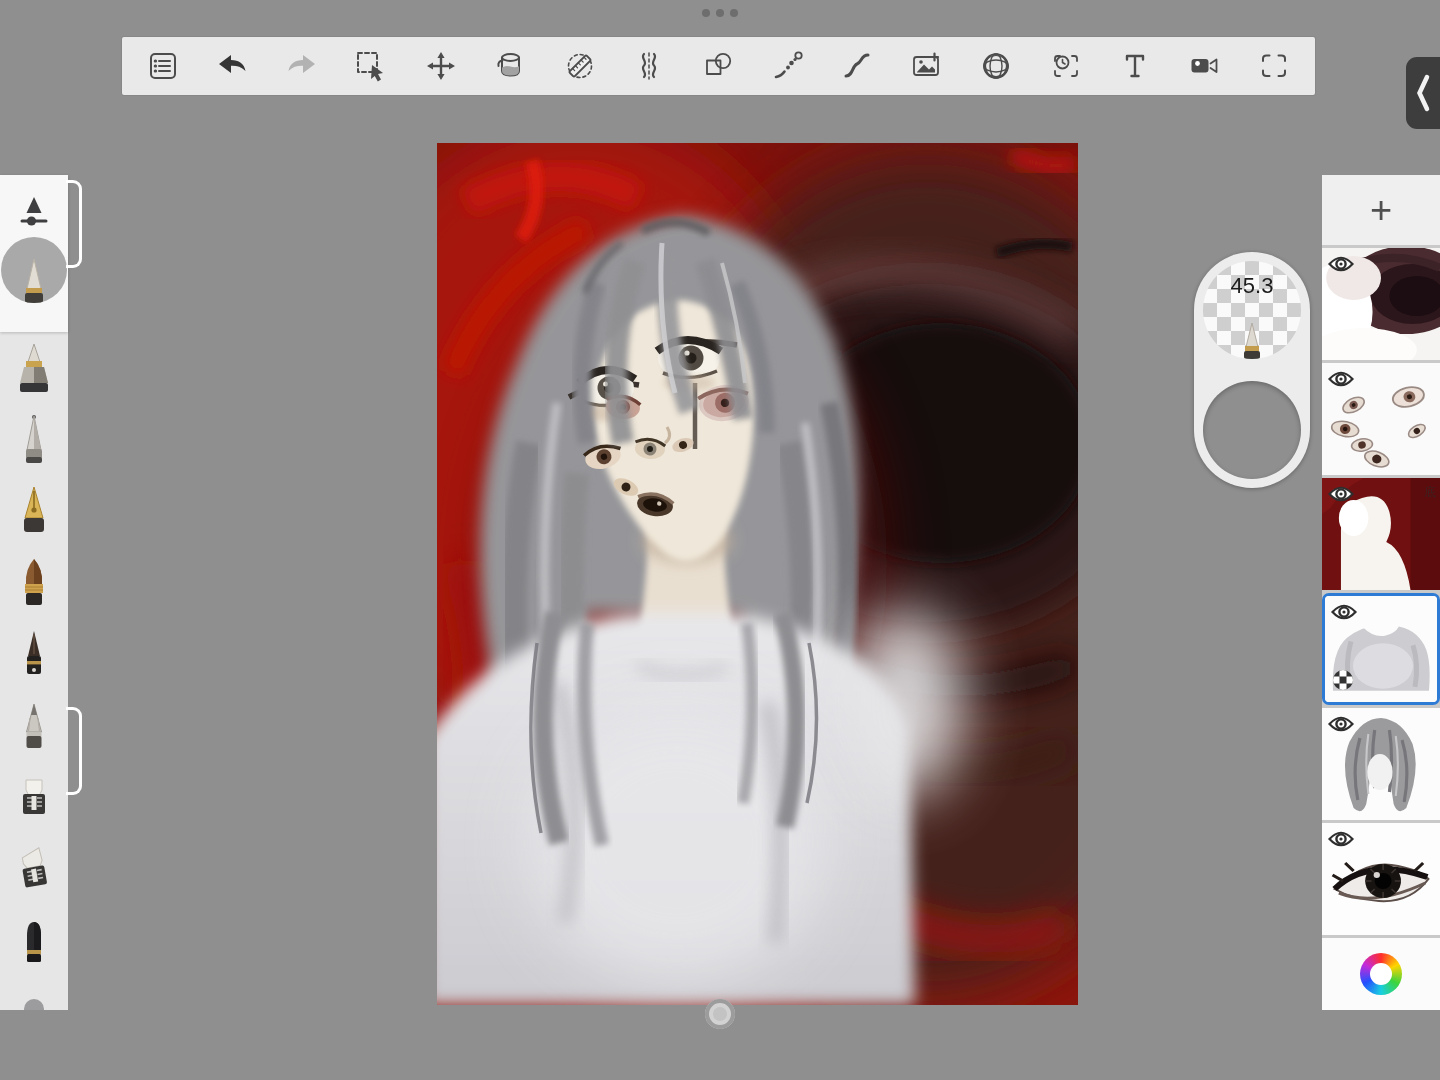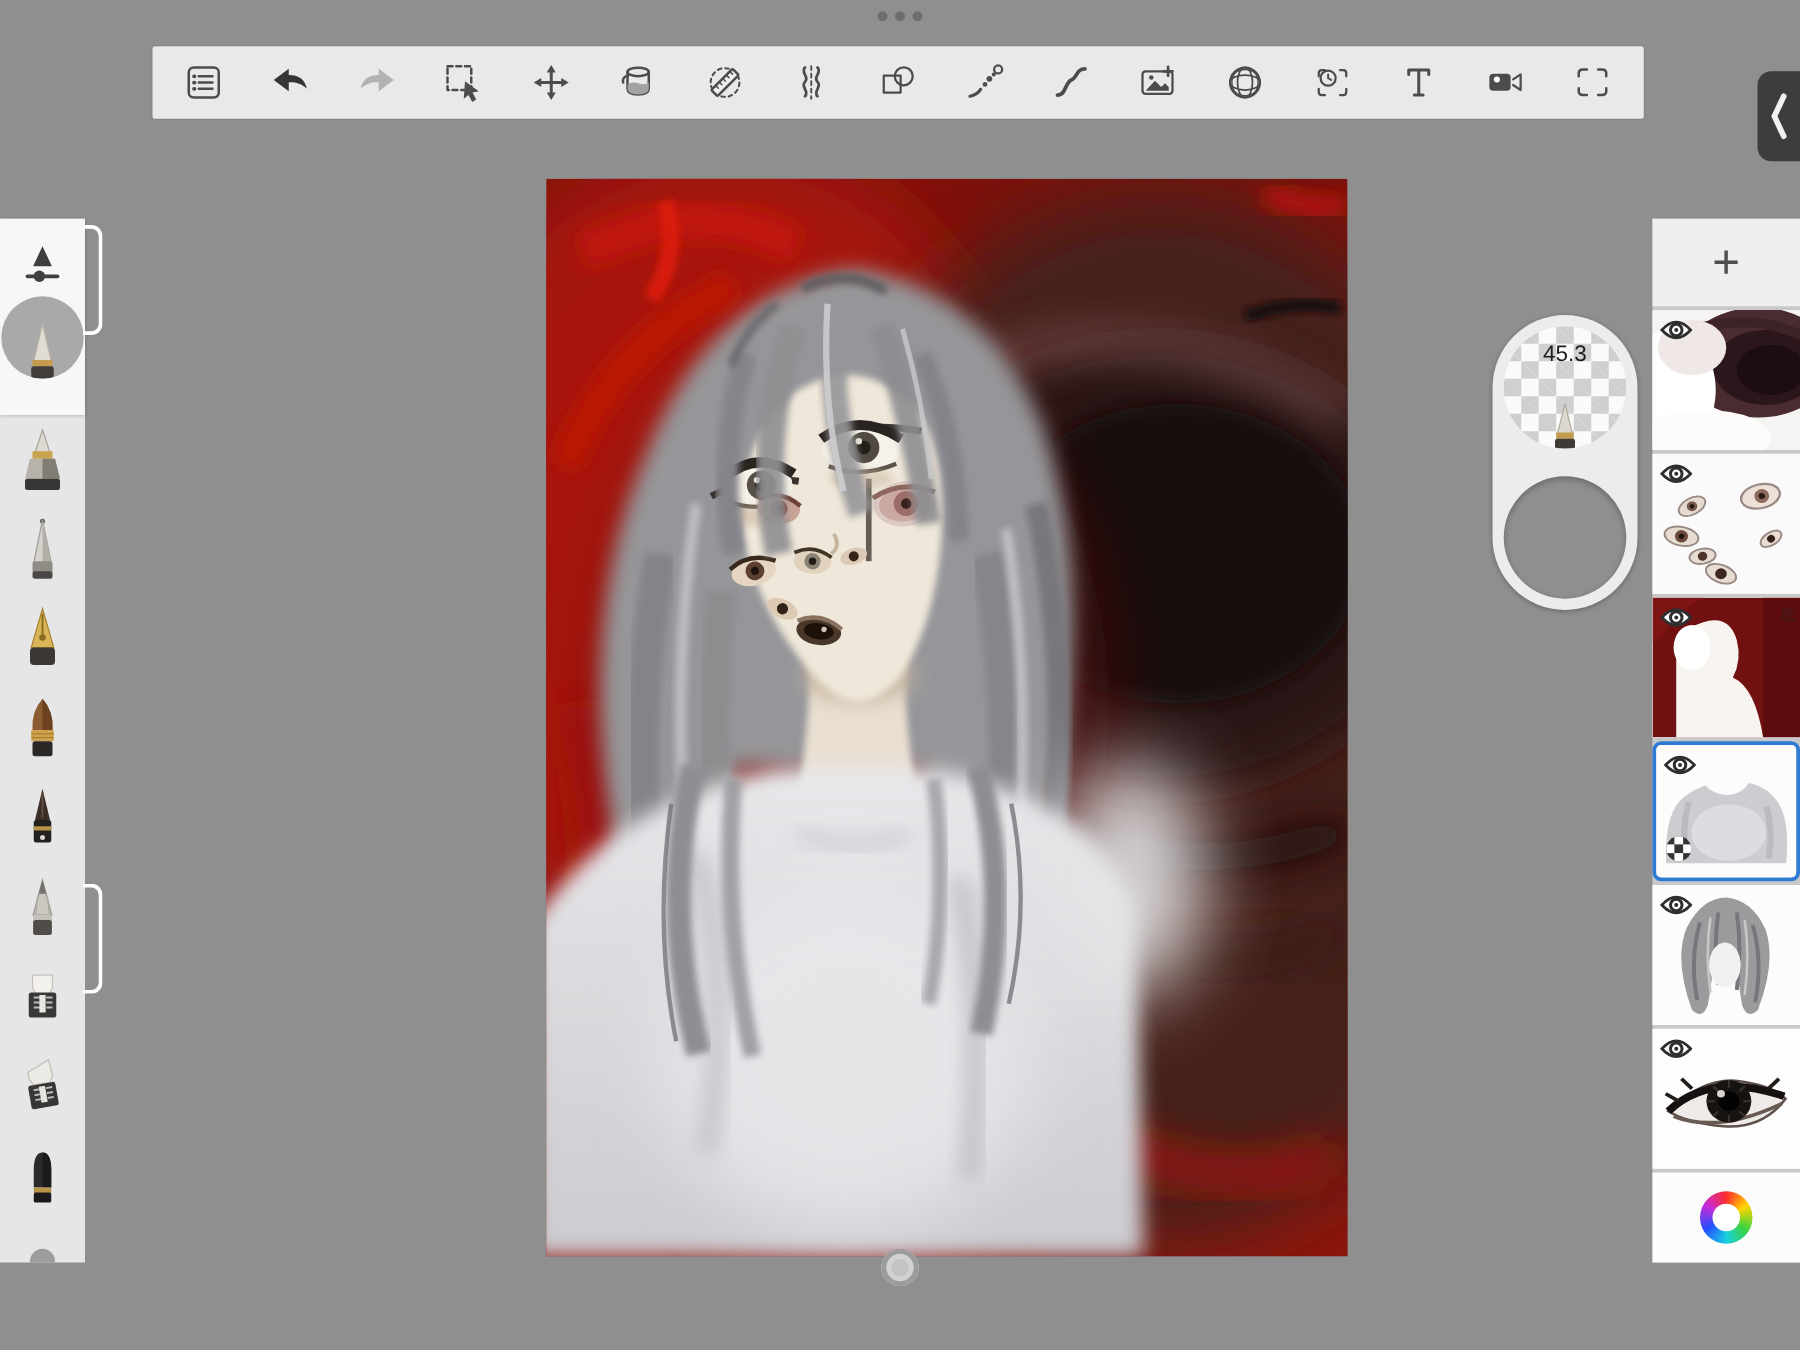--- a/index.html
+++ b/index.html
@@ -42,21 +42,21 @@
     box-shadow:inset 0 0 0 4px rgba(120,120,120,.6), inset 0 0 0 8px rgba(215,215,215,.75);}
 
   
   .puck{position:absolute;left:1194px;top:252px;width:116px;height:236px;background:#ececec;
     border-radius:58px;box-shadow:0 1px 4px rgba(0,0,0,.3);}
   .puck-top{position:absolute;left:9px;top:9px;width:98px;height:98px;border-radius:50%;overflow:hidden;
     background-color:#fafafa;
     background-image:linear-gradient(45deg,#cfcfcf 25%,transparent 25%,transparent 75%,#cfcfcf 75%),
                      linear-gradient(45deg,#cfcfcf 25%,transparent 25%,transparent 75%,#cfcfcf 75%);
     background-size:28px 28px;background-position:0 0,14px 14px;}
-  .puck-size{position:absolute;top:12px;width:100%;text-align:center;font-size:18px;color:#1c1c1c;}
+  .puck-size{position:absolute;top:12px;width:100%;text-align:center;font-size:22px;color:#1c1c1c;}
   .puck-top svg{position:absolute;left:50%;bottom:0;transform:translateX(-50%);}
   .puck-bottom{position:absolute;left:9px;top:129px;width:98px;height:98px;border-radius:50%;
     background:#8f8f8f;box-shadow:inset 0 2px 5px rgba(0,0,0,.28);}
 
   
   .layers{position:absolute;left:1322px;top:175px;width:118px;height:835px;background:#c9c9c9;
     display:flex;flex-direction:column;gap:3px;}
   .add-card{height:70px;flex:none;background:#efefef;display:flex;align-items:center;justify-content:center;
     font-size:38px;font-weight:300;color:#4f4f4f;line-height:1;}
   .layer-card{height:112px;flex:none;background:#fbfbfb;position:relative;overflow:hidden;}

